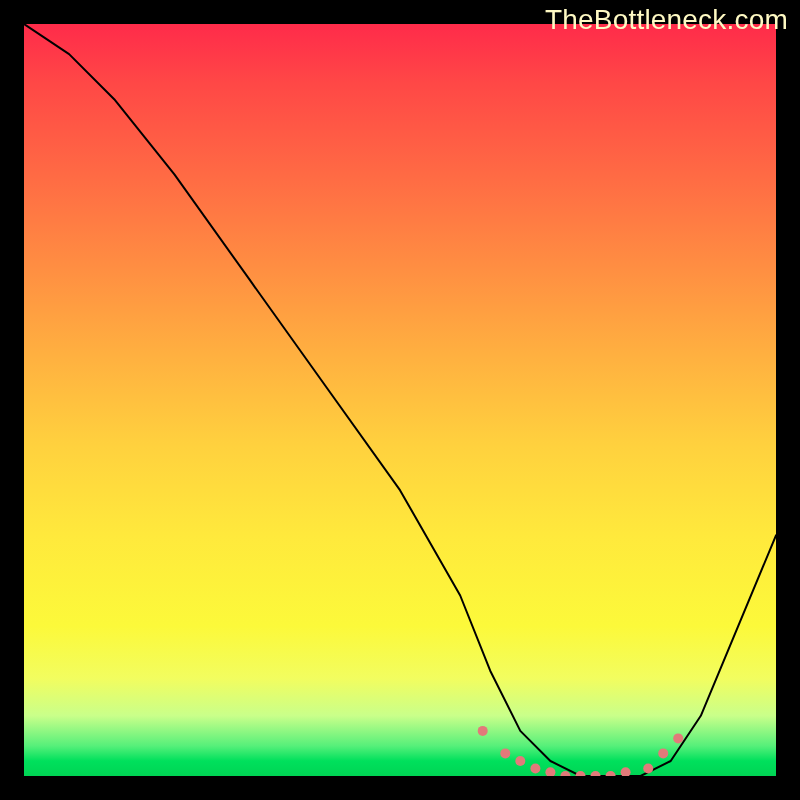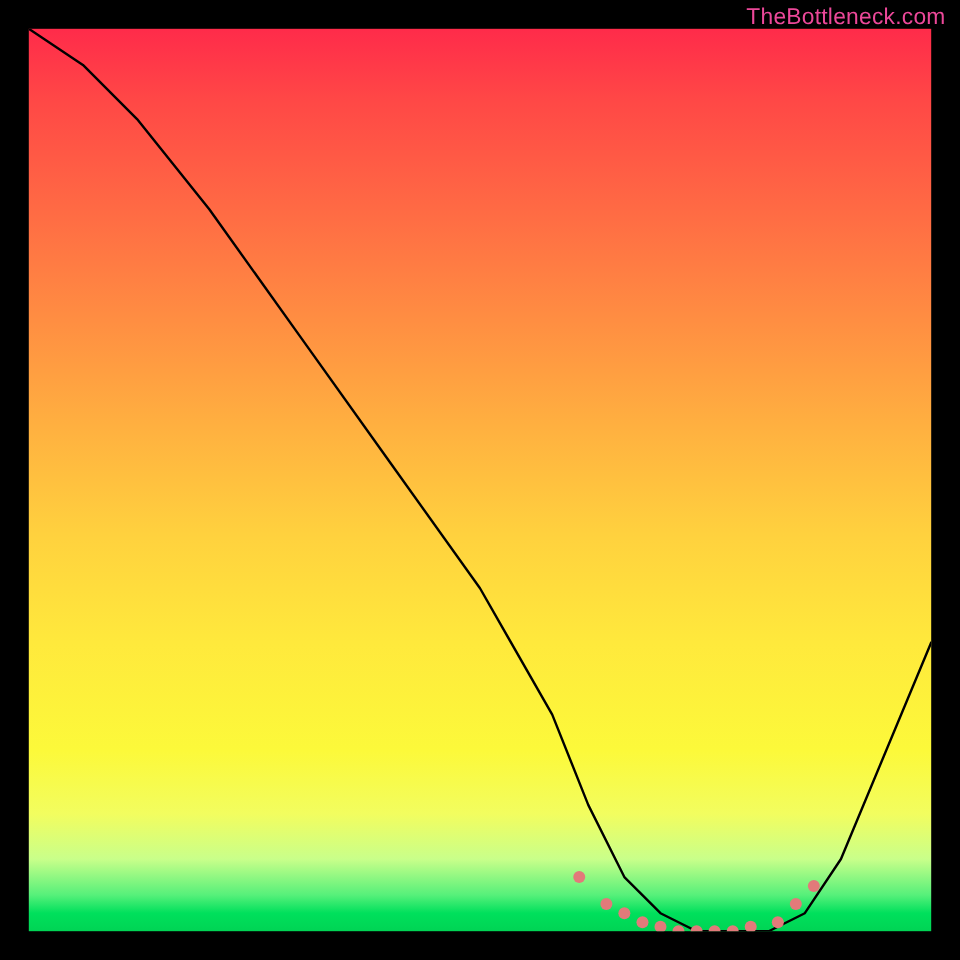--- a/index.html
+++ b/index.html
@@ -29,23 +29,23 @@
       #c9ff8a 92%,
       #56f07a 96%,
       #00e05c 98%,
       #00d454 100%
     );
   }
   .watermark {
     position: absolute;
     top: 4px;
     right: 12px;
-    color: #ec4899;
+    color: #fef9c3;
     font-family: Arial, Helvetica, sans-serif;
-    font-size: 19px;
+    font-size: 28px;
     letter-spacing: 0.2px;
   }
   svg.overlay {
     position: absolute;
     left: 0;
     top: 0;
     width: 752px;
     height: 752px;
   }
 </style>

